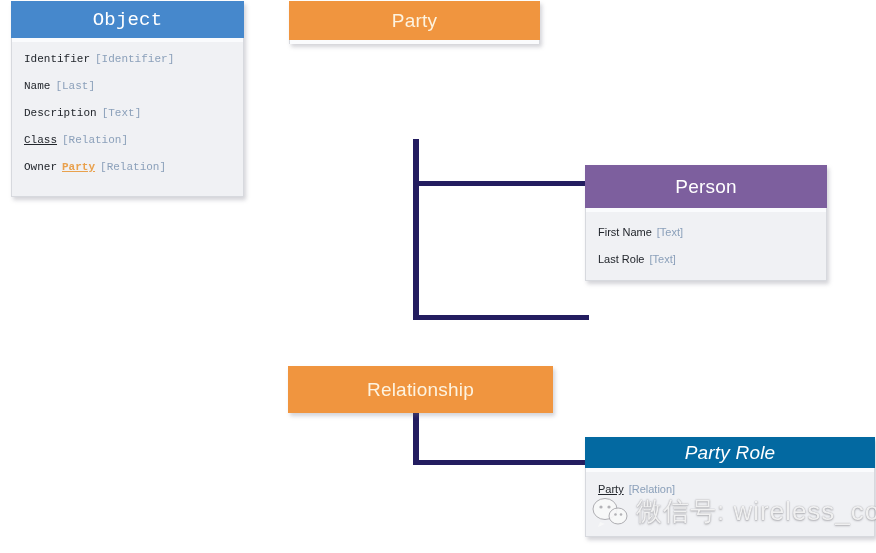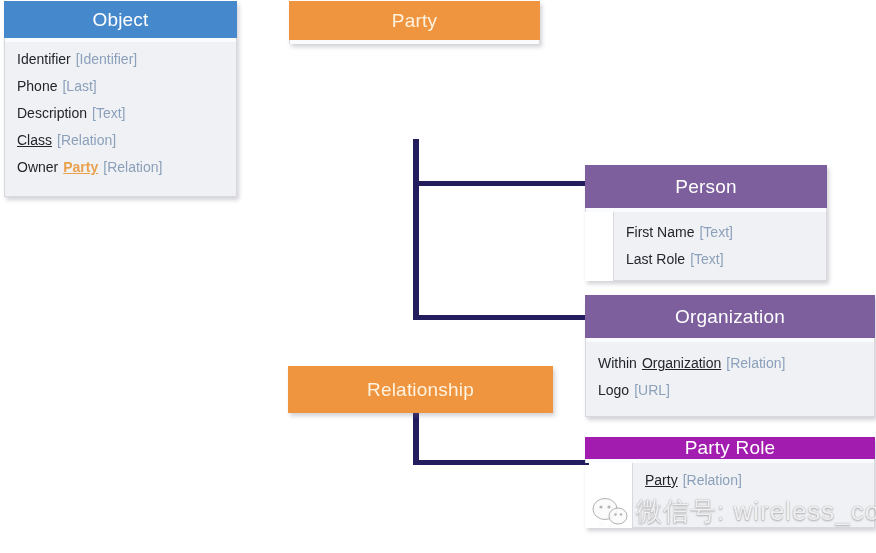--- a/index.html
+++ b/index.html
@@ -13,21 +13,21 @@
   .ebox{position:absolute;z-index:2;box-shadow:2px 3px 4px rgba(110,110,125,0.30);}
   .ebox .hdr{
     width:100%;display:flex;align-items:center;justify-content:center;
     color:#ffffff;font-size:19px;letter-spacing:0.2px;box-sizing:border-box;
   }
   .ebox .gap{height:4px;background:#fafbfd;border-left:1px solid #d7d9de;border-right:1px solid #d7d9de;box-sizing:border-box;}
   .ebox .bdy{
     background:#f0f1f4;border:1px solid #d7d9de;border-top:none;box-sizing:border-box;
     padding:4px 0 0 12px;overflow:hidden;
   }
-  .row{font-size:14px;line-height:27px;white-space:nowrap;}
+  .row{font-size:11px;line-height:27px;white-space:nowrap;}
   .seg{margin-right:5px;}
   .name{color:#22262c;}
   .name-u{color:#22262c;text-decoration:underline;}
   .link-u{color:#e9a14d;text-decoration:underline;font-weight:600;}
   .type{color:#8ba0ba;}
   
   #watermark{
     position:absolute;left:592px;top:494px;z-index:5;display:flex;align-items:center;gap:8px;
     pointer-events:none;
   }
@@ -41,75 +41,65 @@
 <body>
 
 <div id="canvas">
 
   <div class="connector" style="left: 413px; top: 139px; width: 6px; height: 181px; background: rgb(35, 29, 96);"></div>
   <div class="connector" style="left: 413px; top: 181px; width: 176px; height: 5px; background: rgb(35, 29, 96);"></div>
   <div class="connector" style="left: 413px; top: 315px; width: 176px; height: 5px; background: rgb(35, 29, 96);"></div>
   <div class="connector" style="left: 413px; top: 412px; width: 6px; height: 53px; background: rgb(35, 29, 96);"></div>
   <div class="connector" style="left: 413px; top: 460px; width: 176px; height: 5px; background: rgb(35, 29, 96);"></div>
 
-  <div class="ebox" style="left:4px;top:1px;width:233px;">
+  <div class="ebox" style="left:11px;top:1px;width:233px;font-family:Liberation Mono, monospace;">
     <div class="hdr" style="height: 37px; background: rgb(70, 136, 204); color: rgb(255, 255, 255);">
       <span>Object</span>
     </div>
     <div class="gap"></div>
     <div class="bdy" style="height:155px;">
         <div class="row"><span class="seg name">Identifier</span><span class="seg type">[Identifier]</span></div>
-        <div class="row"><span class="seg name">Phone</span><span class="seg type">[Last]</span></div>
+        <div class="row"><span class="seg name">Name</span><span class="seg type">[Last]</span></div>
         <div class="row"><span class="seg name">Description</span><span class="seg type">[Text]</span></div>
         <div class="row"><span class="seg name-u">Class</span><span class="seg type">[Relation]</span></div>
         <div class="row"><span class="seg name">Owner</span><span class="seg link-u">Party</span><span class="seg type">[Relation]</span></div>
       </div>
   </div>
 
   <div class="ebox" style="left:289px;top:1px;width:251px;">
     <div class="hdr" style="height: 39px; background: rgb(240, 149, 63); color: rgb(253, 243, 224);">
       <span>Party</span>
     </div>
     <div class="gap"></div>
   </div>
 
   <div class="ebox" style="left:585px;top:165px;width:242px;">
     <div class="hdr" style="height: 43px; background: rgb(125, 95, 158); color: rgb(255, 255, 255);">
       <span>Person</span>
     </div>
     <div class="gap"></div>
-    <div class="bdy" style="height:69px;padding-top:7px;margin-left:28px;">
+    <div class="bdy" style="height:69px;padding-top:7px;">
         <div class="row"><span class="seg name">First Name</span><span class="seg type">[Text]</span></div>
         <div class="row"><span class="seg name">Last Role</span><span class="seg type">[Text]</span></div>
       </div>
   </div>
 
-  <div class="ebox" style="left:585px;top:295px;width:290px;">
-    <div class="hdr" style="height: 43px; background: rgb(125, 95, 158); color: rgb(255, 255, 255);">
-      <span>Organization</span>
-    </div>
-    <div class="gap"></div>
-    <div class="bdy" style="height:75px;padding-top:8px;">
-        <div class="row"><span class="seg name">Within</span><span class="seg name-u">Organization</span><span class="seg type">[Relation]</span></div>
-        <div class="row"><span class="seg name">Logo</span><span class="seg type">[URL]</span></div>
-      </div>
-  </div>
 
   <div class="ebox" style="left:288px;top:366px;width:265px;">
     <div class="hdr" style="height: 47px; background: rgb(240, 149, 63); color: rgb(253, 243, 224);">
       <span>Relationship</span>
     </div>
   </div>
 
   <div class="ebox" style="left:585px;top:437px;width:290px;">
-    <div class="hdr" style="height: 22px; background: #a21caf; color: rgb(255, 255, 255);">
+    <div class="hdr" style="height: 31px; background: #0369a1; color: rgb(255, 255, 255); font-style: italic;">
       <span>Party Role</span>
     </div>
     <div class="gap"></div>
-    <div class="bdy" style="height:65px;margin-left:47px;">
+    <div class="bdy" style="height:65px;">
         <div class="row"><span class="seg name-u">Party</span><span class="seg type">[Relation]</span></div>
       </div>
   </div>
 
   <div id="watermark">
     <svg width="36" height="32" viewBox="0 0 36 32">
       <g fill="rgba(250,250,250,0.9)" stroke="rgba(140,140,145,0.8)" stroke-width="1">
         <ellipse cx="13" cy="13" rx="12" ry="10.5"></ellipse>
         <ellipse cx="26" cy="20" rx="9" ry="8"></ellipse>
         <path d="M8 26 L6 31 L13 28 Z" stroke="none"></path>

